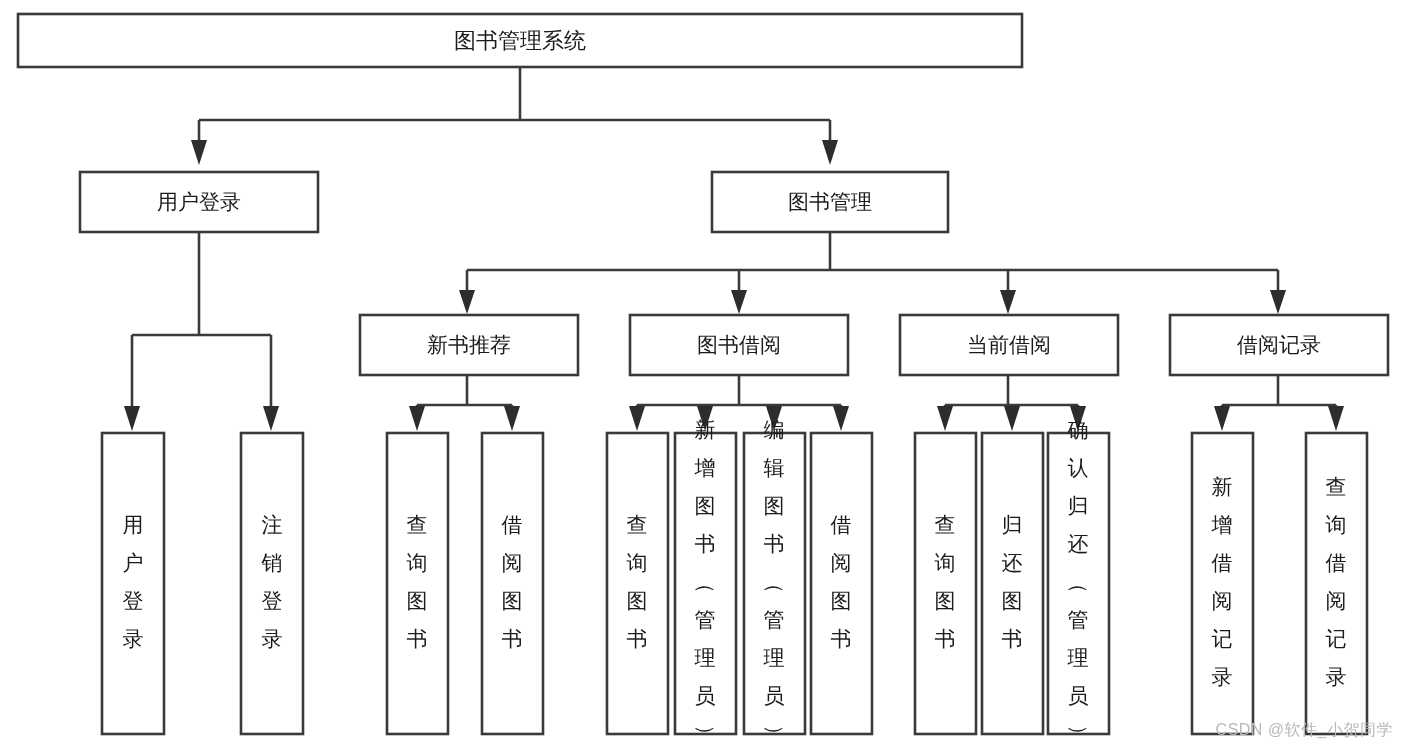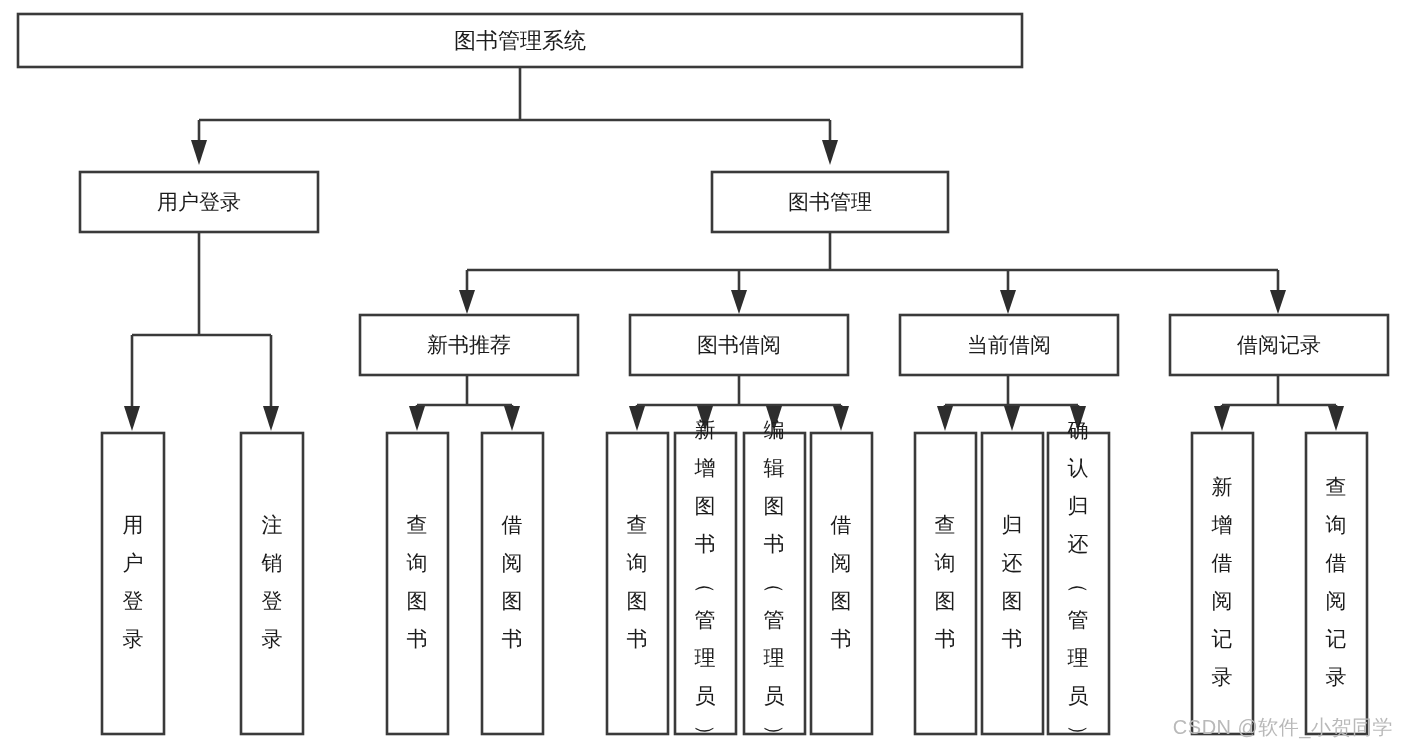--- a/index.html
+++ b/index.html
@@ -57,21 +57,21 @@
     font-family: "Liberation Sans", "DejaVu Sans", sans-serif;
     font-size: 21px;
     text-anchor: middle;
     dominant-baseline: middle;
   }
   .watermark {
     position: absolute;
     right: 12px;
     bottom: 6px;
     font-family: "Liberation Sans", "DejaVu Sans", sans-serif;
-    font-size: 20px;
+    font-size: 16px;
     color: #b9b9b9;
     white-space: nowrap;
     letter-spacing: 0.5px;
     user-select: none;
   }
 </style>
 </head>
 <body>
 
 <div id="diagram-root">

